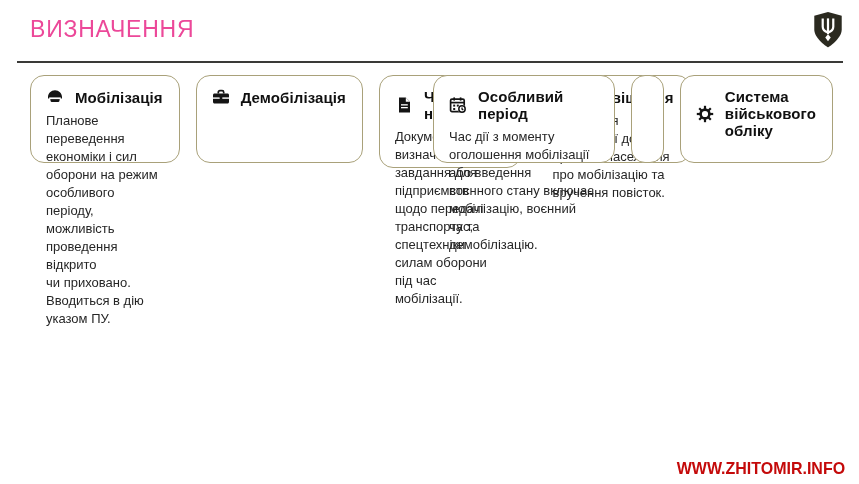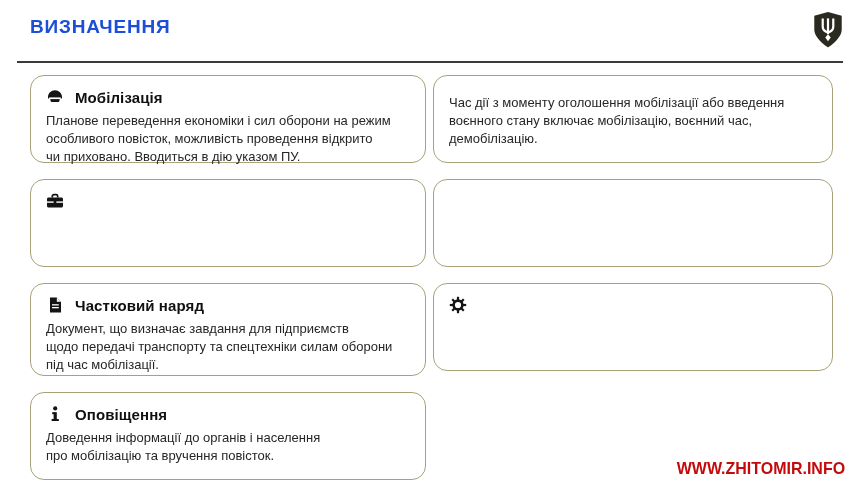--- a/index.html
+++ b/index.html
@@ -1,27 +1,27 @@
 <!DOCTYPE html>
 <html><head>
 <meta charset="utf-8">
 <style>
   * { margin:0; padding:0; box-sizing:border-box; }
   html,body { width:859px; height:484px; background:#ffffff; overflow:hidden;
               font-family:"Liberation Sans", sans-serif; position:relative; }
 
   .header { position:absolute; top:16px; left:30px; right:30px; }
-  .page-title { font-size:19px; font-weight:700; letter-spacing:0.8px;
-                color:#1d4ed8; }
+  .page-title { font-size:23px; font-weight:400; letter-spacing:0.8px;
+                color:#ec4899; }
   .logo { position:absolute; top:-5px; right:-14px; width:30px; height:38px; }
   .rule { position:absolute; top:61px; left:17px; width:826px; height:2px;
           background:#3a3a38; }
 
   .cards { position:absolute; top:75px; left:30px; display:flex; gap:7px; }
-  .col { display:flex; flex-direction:column; gap:16px; }
+  .col { display:flex; gap:16px; }
   .col-left  { width:396px; }
   .col-right { width:400px; }
 
   .card { background:#ffffff; border:1.5px solid #a9a17a; border-radius:14px;
           padding:12px 16px 8px 15px; height:88px; }
   .card.tall { height:93px; }
 
   .card-head { display:flex; align-items:center; gap:11px; }
   .card-icon { width:18px; height:18px; flex:0 0 18px; display:block; }
   .card-title { font-size:15px; font-weight:700; color:#101010;
@@ -59,32 +59,33 @@
 
     <div class="card">
       <div class="card-head">
         <svg class="card-icon" viewBox="0 0 18 18">
           <path class="ink" d="M9 2.2c-3.9 0-7 3-7 6.8v1.6h2.1l.5 2.3c.15.7.75 1.2 1.45 1.2h5.9c.7 0 1.3-.5 1.45-1.2l.5-2.3H16V9c0-3.8-3.1-6.8-7-6.8z"></path>
           <rect x="3.2" y="9.4" width="11.6" height="1.7" fill="#ffffff"></rect>
         </svg>
         <span class="card-title">Мобілізація</span>
       </div>
       <div class="card-body">Планове переведення економіки і сил оборони на режим
-особливого повісток, можливість проведення відкрито
+особливого періоду, можливість проведення відкрито
 чи приховано. Вводиться в дію указом ПУ.</div>
     </div>
 
     <div class="card">
       <div class="card-head">
         <svg class="card-icon" viewBox="0 0 18 18">
           <path class="ink" d="M2.5 5.6h13c.8 0 1.5.7 1.5 1.5v6.9c0 .8-.7 1.5-1.5 1.5h-13c-.8 0-1.5-.7-1.5-1.5V7.1c0-.8.7-1.5 1.5-1.5z"></path>
           <path class="stroke-ink" stroke-width="1.7" d="M6.3 5.4V4.2c0-.9.7-1.6 1.6-1.6h2.2c.9 0 1.6.7 1.6 1.6v1.2"></path>
           <rect x="1" y="9.4" width="16" height="1.4" fill="#ffffff"></rect>
           <rect x="7.7" y="8.6" width="2.6" height="2.8" rx="0.6" class="ink"></rect>
         </svg>
+        <span class="card-title">Демобілізація</span>
       </div>
     </div>
 
     <div class="card tall">
       <div class="card-head">
         <svg class="card-icon" viewBox="0 0 18 18">
           <path class="ink" d="M4 1.5h6.8L15 5.7V16.5H4z"></path>
           <path d="M10.8 1.5 V5.7 H15 Z" fill="#ffffff"></path>
           <rect x="6" y="8.2" width="6.8" height="1.3" fill="#ffffff"></rect>
           <rect x="6" y="11" width="6.8" height="1.3" fill="#ffffff"></rect>
@@ -108,20 +109,35 @@
       </div>
       <div class="card-body">Доведення інформації до органів і населення
 про мобілізацію та вручення повісток.</div>
     </div>
 
   </div>
 
   <div class="col col-right">
 
     <div class="card">
+      <div class="card-head">
+        <svg class="card-icon" viewBox="0 0 18 18">
+          <rect class="stroke-ink" x="1.6" y="3.2" width="13.6" height="12.4" rx="1.4" stroke-width="1.7"></rect>
+          <line x1="1.6" y1="6.6" x2="15.2" y2="6.6" stroke="#141414" stroke-width="1.7"></line>
+          <line x1="5.2" y1="1.4" x2="5.2" y2="4.6" stroke="#141414" stroke-width="1.7"></line>
+          <line x1="11.6" y1="1.4" x2="11.6" y2="4.6" stroke="#141414" stroke-width="1.7"></line>
+          <rect x="4.2" y="8.6" width="2" height="2" class="ink"></rect>
+          <rect x="7.8" y="8.6" width="2" height="2" class="ink"></rect>
+          <rect x="4.2" y="12" width="2" height="2" class="ink"></rect>
+          <circle cx="13" cy="13" r="4.2" fill="#ffffff"></circle>
+          <circle class="stroke-ink" cx="13" cy="13" r="3.2" stroke-width="1.5"></circle>
+          <path class="stroke-ink" stroke-width="1.3" d="M13 11.4v1.7l1.3.8"></path>
+        </svg>
+        <span class="card-title">Особливий період</span>
+      </div>
       <div class="card-body">Час дії з моменту оголошення мобілізації або введення
 воєнного стану включає мобілізацію, воєнний час,
 демобілізацію.</div>
     </div>
 
     <div class="card">
     </div>
 
     <div class="card">
       <div class="card-head">
@@ -131,20 +147,21 @@
             <rect x="7.9" y="0.8" width="2.2" height="3.6" transform="rotate(45 9 9)"></rect>
             <rect x="7.9" y="0.8" width="2.2" height="3.6" transform="rotate(90 9 9)"></rect>
             <rect x="7.9" y="0.8" width="2.2" height="3.6" transform="rotate(135 9 9)"></rect>
             <rect x="7.9" y="0.8" width="2.2" height="3.6" transform="rotate(180 9 9)"></rect>
             <rect x="7.9" y="0.8" width="2.2" height="3.6" transform="rotate(225 9 9)"></rect>
             <rect x="7.9" y="0.8" width="2.2" height="3.6" transform="rotate(270 9 9)"></rect>
             <rect x="7.9" y="0.8" width="2.2" height="3.6" transform="rotate(315 9 9)"></rect>
           </g>
           <circle class="stroke-ink" cx="9" cy="9" r="4.4" stroke-width="2.6"></circle>
         </svg>
+        <span class="card-title">Система військового обліку</span>
       </div>
     </div>
 
   </div>
 
 </div>
 
 <div class="watermark">WWW.ZHITOMIR.INFO</div>
 
 </body></html>

